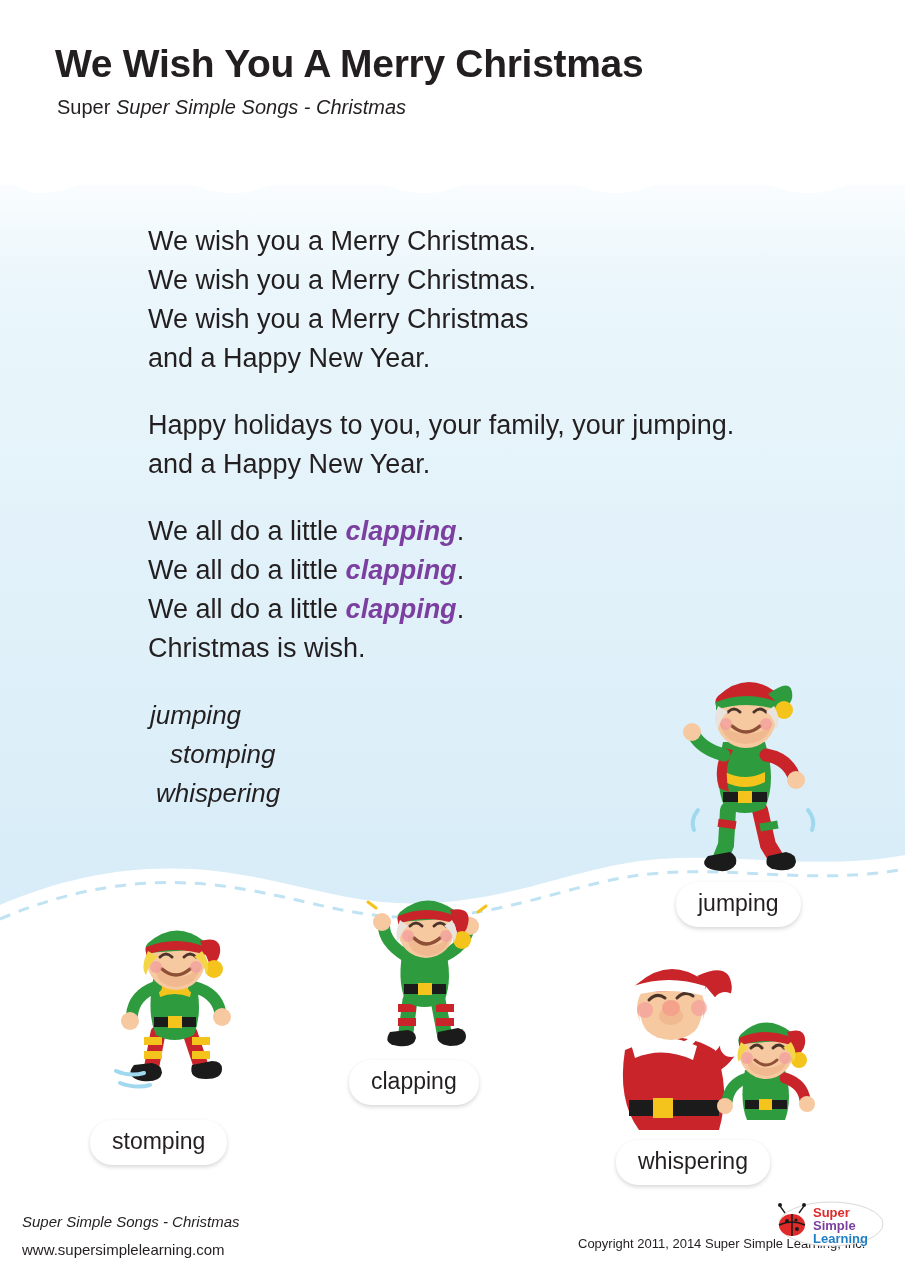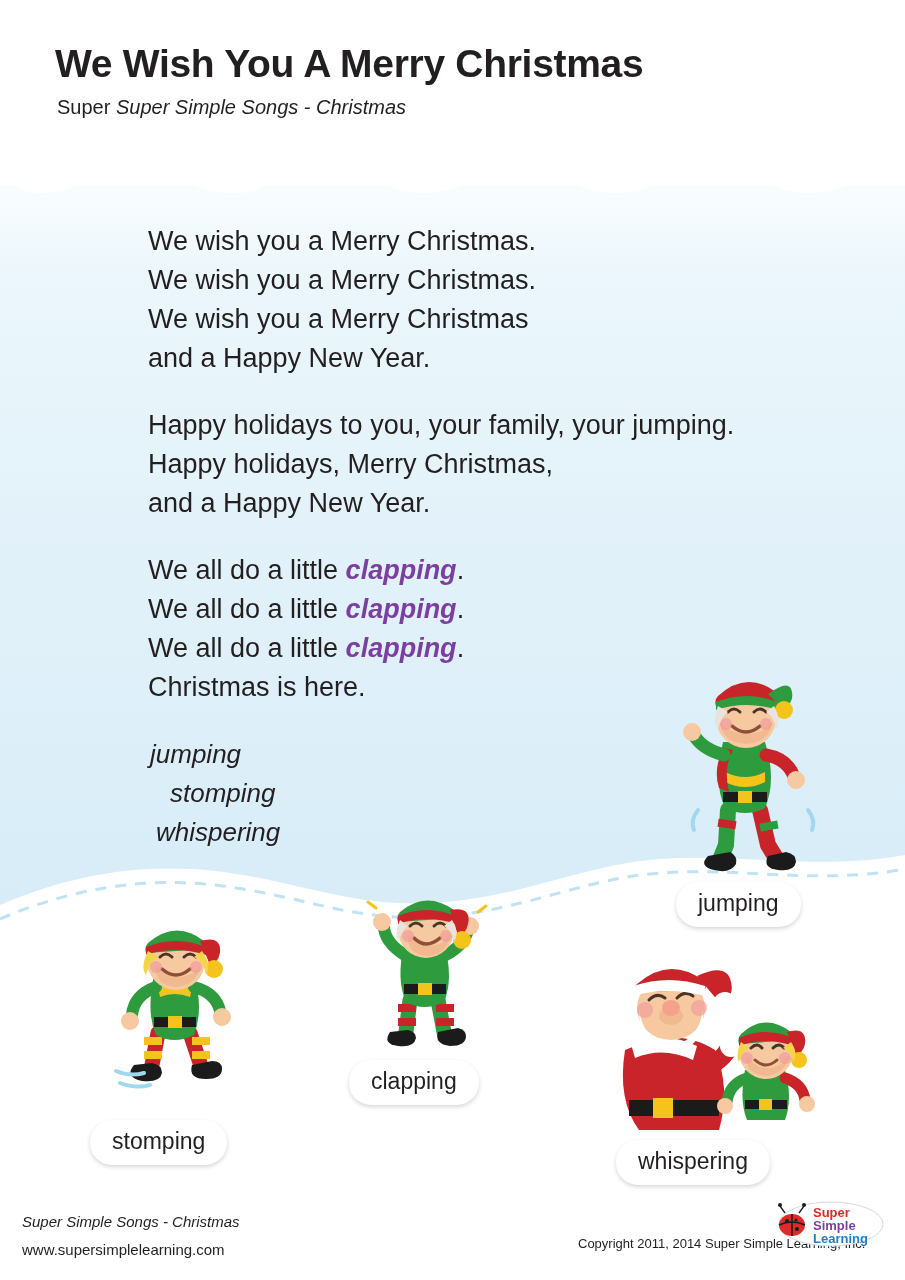--- a/index.html
+++ b/index.html
@@ -208,29 +208,28 @@
 
     <div class="verse">
       <div class="line">We wish you a Merry Christmas.</div>
       <div class="line">We wish you a Merry Christmas.</div>
       <div class="line">We wish you a Merry Christmas</div>
       <div class="line">and a Happy New Year.</div>
     </div>
 
     <div class="verse">
       <div class="line">Happy holidays to you, your family, your jumping.</div>
-      <div class="line">Happy holidays, Merry Christmas,</div>
       <div class="line">and a Happy New Year.</div>
     </div>
 
     <div class="verse">
       <div class="line"><span>We all do a little </span><span class="action-word">clapping</span><span>.</span></div>
       <div class="line"><span>We all do a little </span><span class="action-word">clapping</span><span>.</span></div>
       <div class="line"><span>We all do a little </span><span class="action-word">clapping</span><span>.</span></div>
-      <div class="line">Christmas is here.</div>
+      <div class="line">Christmas is wish.</div>
     </div>
 
     <div class="alt-words">
       <div class="w1">jumping</div>
       <div class="w2">stomping</div>
       <div class="w3">whispering</div>
     </div>
   </div>
 
   <svg class="character" id="char-jumping" viewBox="0 0 170 230">

